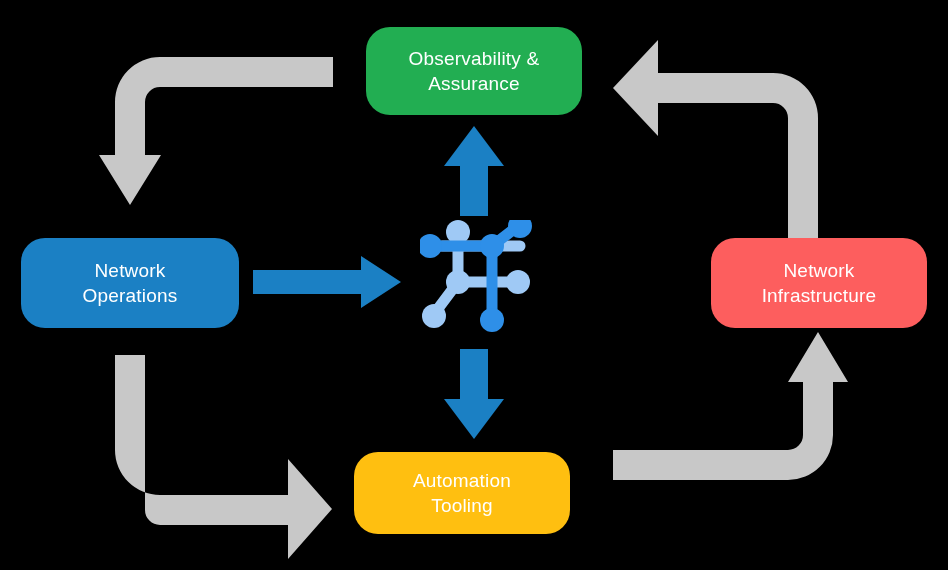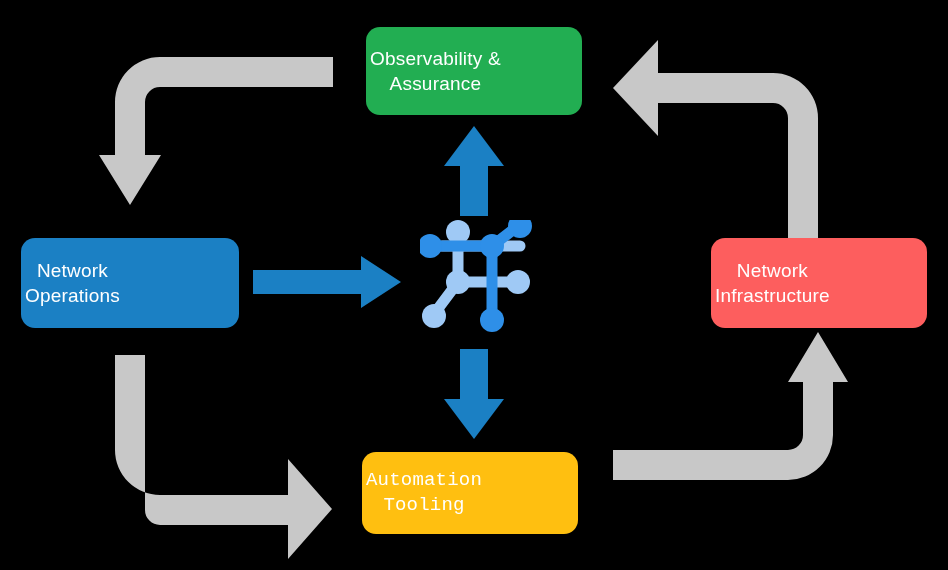--- a/index.html
+++ b/index.html
@@ -21,23 +21,24 @@
   #diagram-svg {
     position: absolute;
     left: 0;
     top: 0;
     width: 948px;
     height: 570px;
     display: block;
   }
   .node-box {
     position: absolute;
-    border-radius: 14px;
+    border-radius: 24px;
     display: flex;
     align-items: center;
+    justify-content: center;
     text-align: center;
     color: #ffffff;
     font-size: 19px;
     line-height: 1.32;
     font-weight: 400;
     letter-spacing: 0.2px;
     box-sizing: border-box;
     padding: 4px 4px;
   }
   .node-label {
@@ -56,25 +57,24 @@
     width: 218px;
     height: 90px;
   }
   #node-network-infrastructure {
     left: 711px;
     top: 238px;
     width: 216px;
     height: 90px;
   }
   #node-automation-tooling {
-    left: 362px;
+    left: 354px;
     top: 452px;
     width: 216px;
     height: 82px;
-    font-family: Liberation Mono, monospace;
   }
   #central-network-icon {
     position: absolute;
     left: 420px;
     top: 220px;
     width: 116px;
     height: 116px;
   }
 </style>
 </head>

